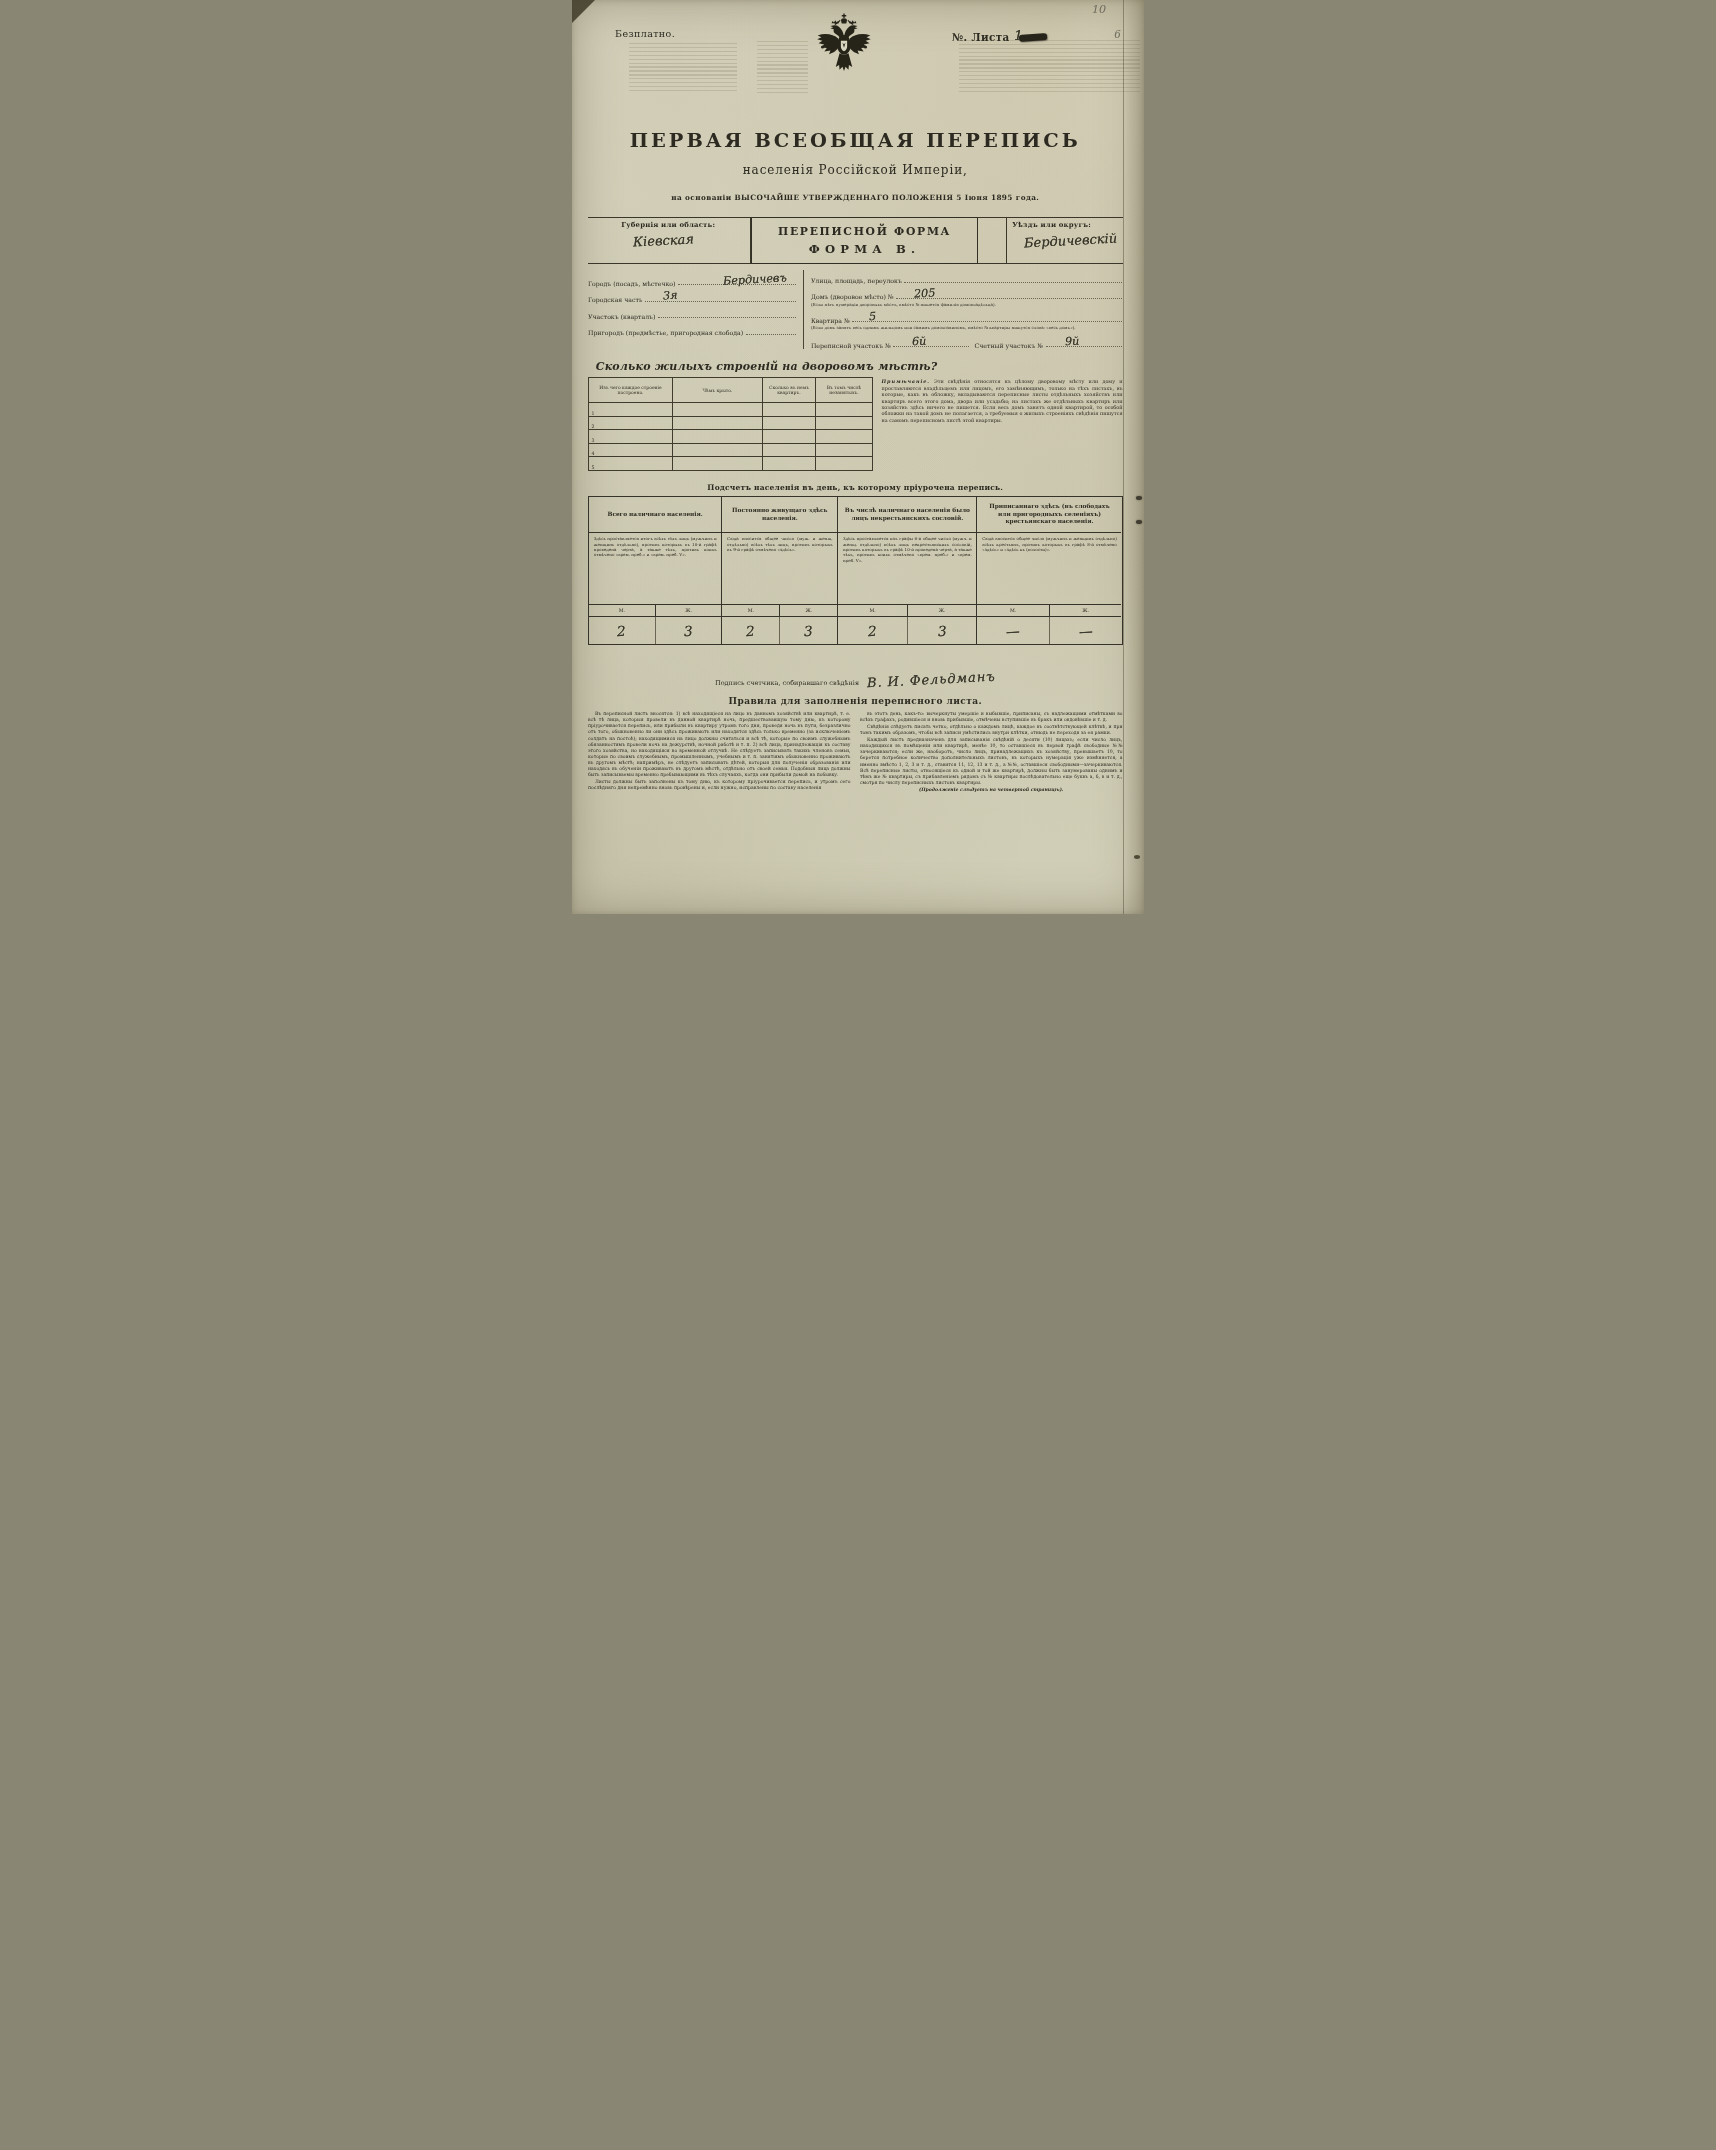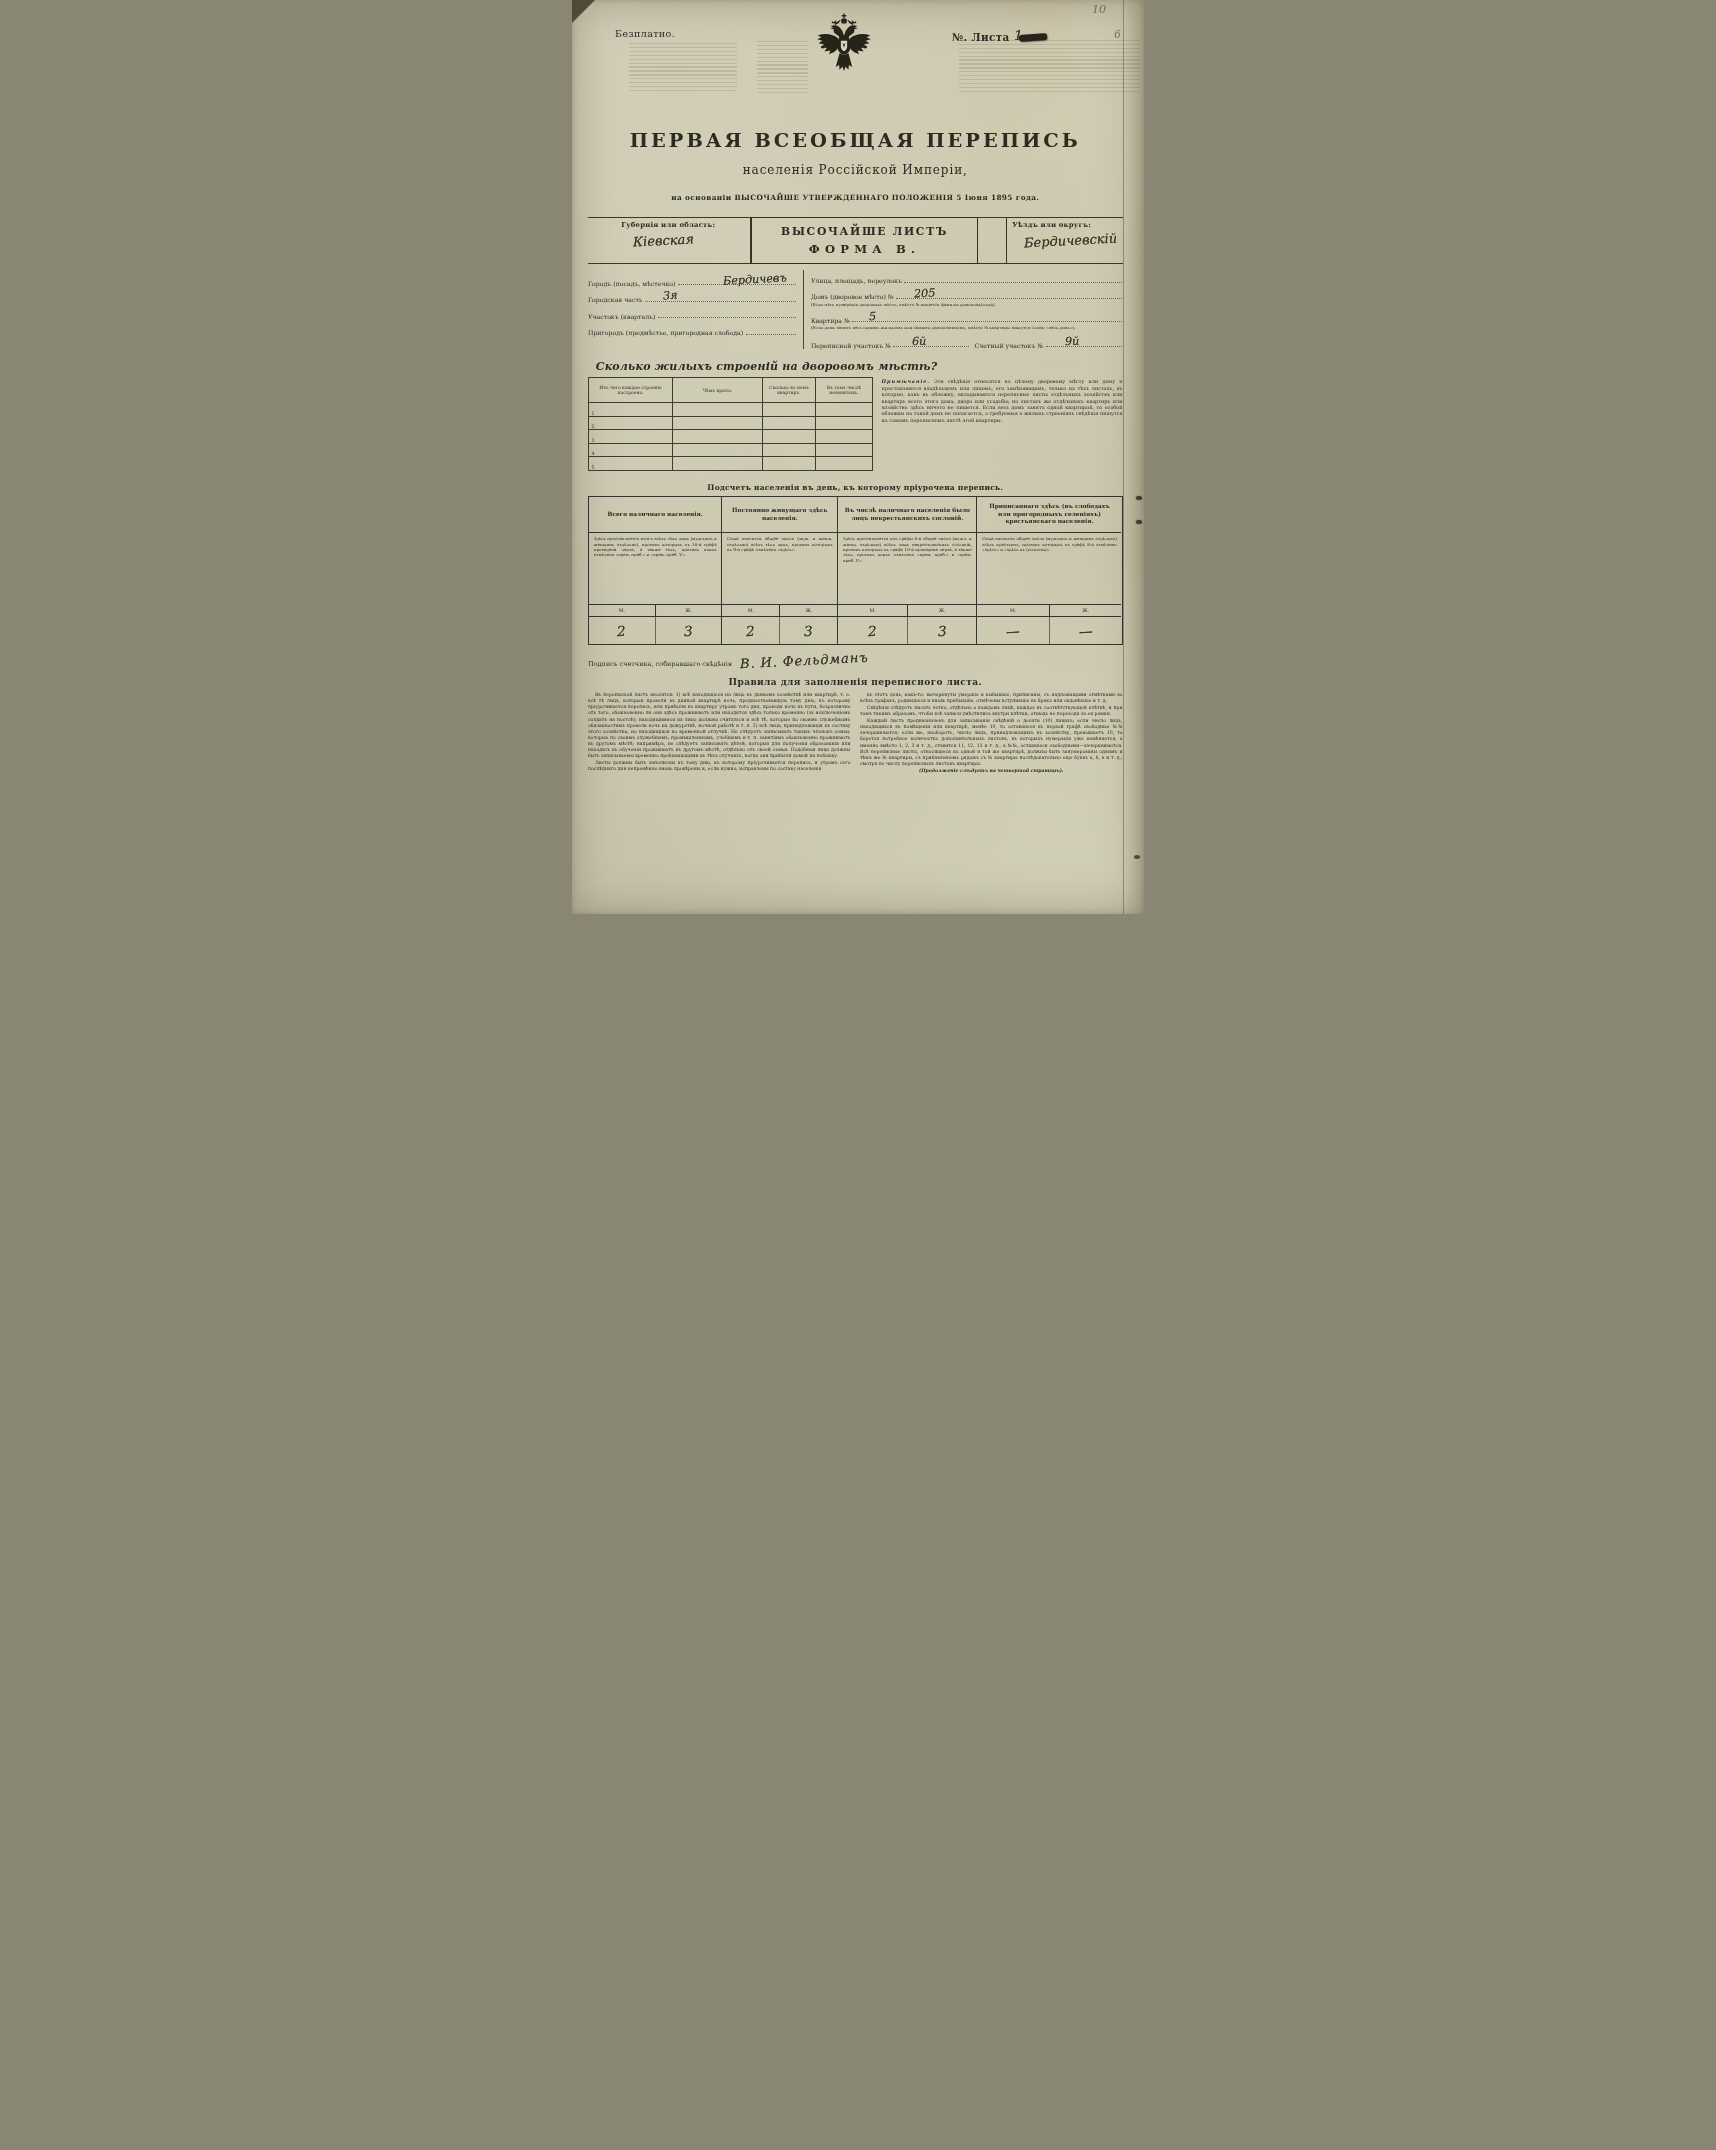--- a/index.html
+++ b/index.html
@@ -129,22 +129,22 @@
   .cg-mj { height:10.8px; display:flex; border-bottom:0.6px solid #35332a; }
   .cg-mj > div { flex:1; display:flex; align-items:center; justify-content:center;
     font-size:4.7px; }
   .cg-mj > div:first-child { border-right:0.4px solid #35332a; }
   .cg-vals { height:27px; display:flex; }
   .cg-vals > div { flex:1; display:flex; align-items:center; justify-content:center; }
   .cg-vals > div:first-child { border-right:0.4px solid #6a6653; }
   .cg-vals .hw { font-size:13.8px; transform:rotate(-4deg); }
 
   
-  .sigrow { display:flex; align-items:flex-end; justify-content:flex-start;
-    margin-top:0; min-height:22.4px; }
+  .sigrow { display:flex; align-items:flex-end; justify-content:center;
+    margin-top:19px; min-height:22.4px; }
   .sigrow .slabel { font-size:6.5px; }
   .sigrow .hw { font-size:13px; margin-left:7.7px; transform:rotate(-3deg);
     letter-spacing:0.9px; }
 
   
   .rtitle { text-align:center; font-weight:bold; font-size:9px; letter-spacing:0.4px;
     margin:9.5px 0 5.2px; }
   .rules { display:flex; gap:9.5px; }
   .rcol { flex:1; font-size:4.6px; line-height:1.32; text-align:justify; }
   .rcol p { margin:0 0 0.9px; text-indent:6.9px; }
@@ -209,21 +209,21 @@
     <div class="t1">ПЕРВАЯ ВСЕОБЩАЯ ПЕРЕПИСЬ</div>
     <div class="t2">населенія Россійской Имперіи,</div>
     <div class="t3">на основаніи ВЫСОЧАЙШЕ УТВЕРЖДЕННАГО ПОЛОЖЕНІЯ 5 Іюня 1895 года.</div>
 
     <div class="headrow">
       <div class="hcell left">
         <div class="hlabel">Губернія или область:</div>
         <span class="hw">Кіевская</span>
       </div>
       <div class="hcell center">
-        <div class="c1">ВЫСОЧАЙШЕ ЛИСТЪ</div>
+        <div class="c1">ПЕРЕПИСНОЙ ФОРМА</div>
         <div class="c2">ФОРМА В.</div>
       </div>
       <div class="hcell right">
         <div class="hlabel">Уѣздъ или округъ:</div>
         <span class="hw">Бердичевскій</span>
       </div>
     </div>
 
     <div class="address">
       <div class="addr-left">

